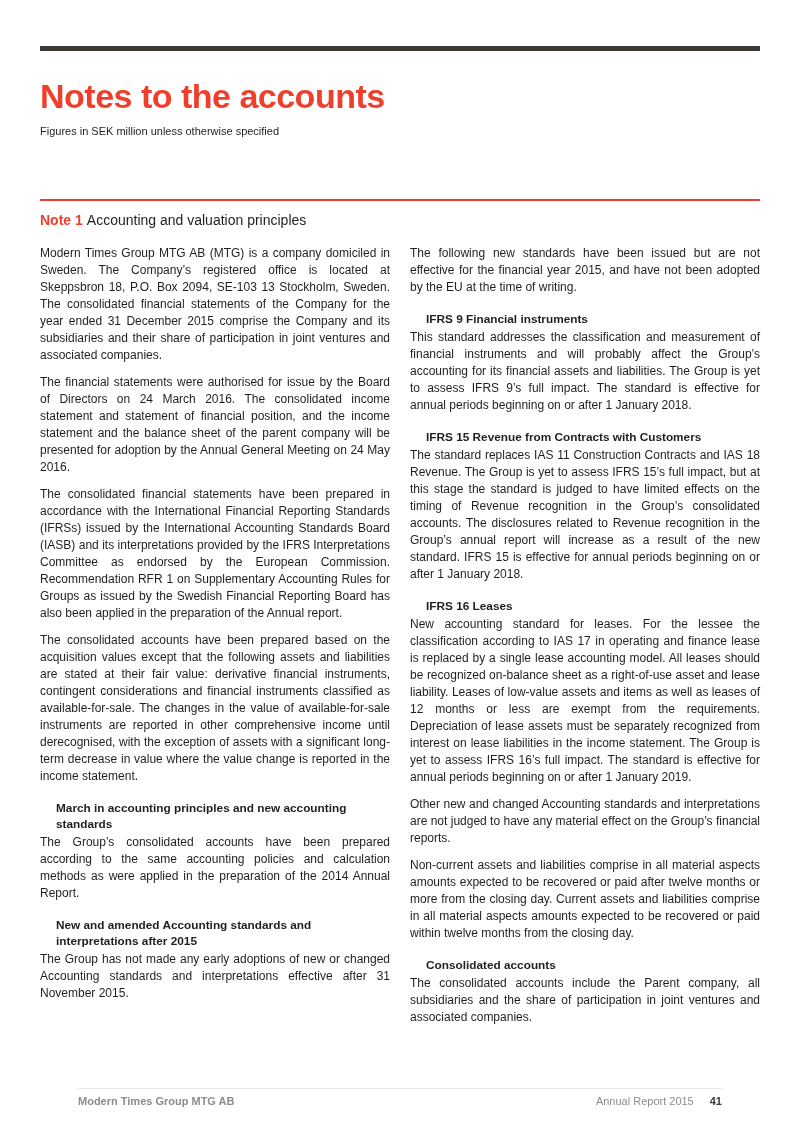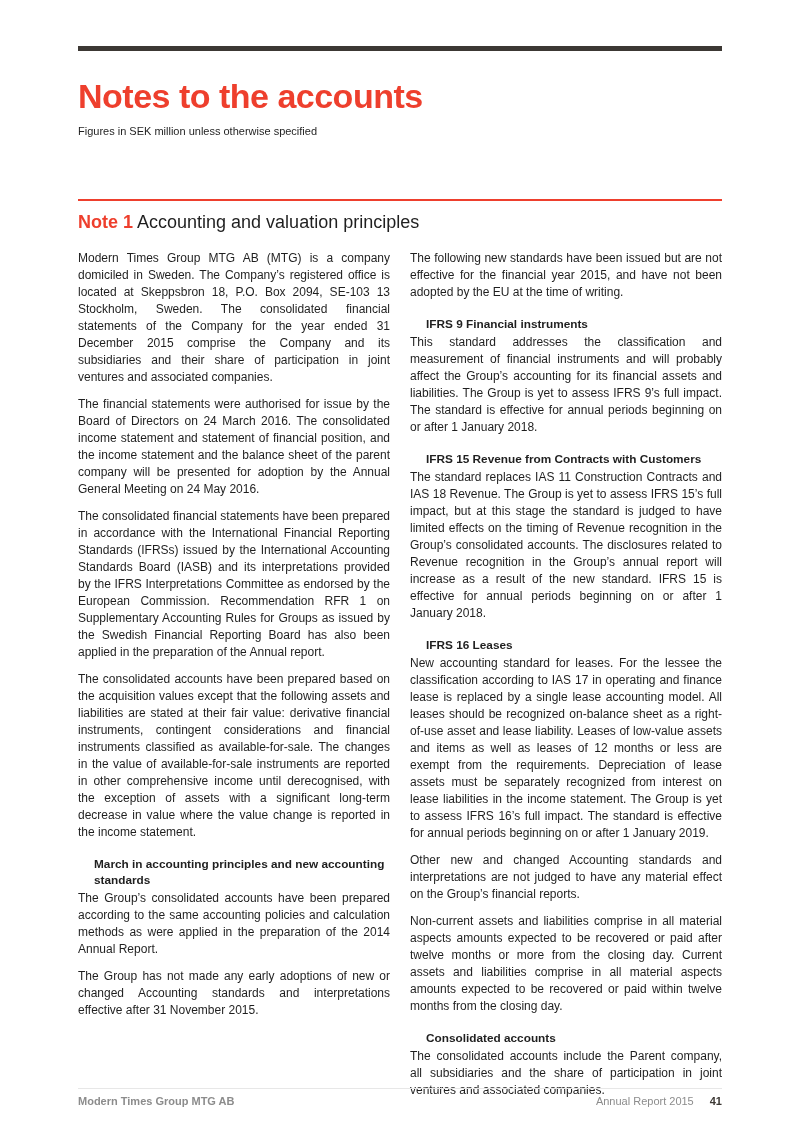--- a/index.html
+++ b/index.html
@@ -6,21 +6,21 @@
   .page {
     position: relative;
     width: 800px;
     height: 1131px;
     background: #ffffff;
     font-family: "Liberation Sans", "DejaVu Sans", sans-serif;
     color: #1f1f1f;
     overflow: hidden;
     box-sizing: border-box;
   }
-  .content { padding: 0 78px; }
+  .content { padding: 0 40px; }
 
   .top-rule {
     margin-top: 46px;
     height: 5px;
     background: var(--bar, #3c3834);
   }
 
   .doc-title {
     margin: 28px 0 0 0;
     font-size: 34px;
@@ -32,21 +32,21 @@
   .doc-subtitle {
     margin: 10px 0 0 0;
     font-size: 11px;
     color: #1f1f1f;
   }
 
   .note-header { margin-top: 62px; }
   .note-rule { height: 2px; background: var(--accent, #ee3f2d); }
   .note-heading {
     margin: 11px 0 0 0;
-    font-size: 18px;
+    font-size: 14px;
     font-weight: normal;
     color: #1f1f1f;
   }
   .note-label { font-weight: bold; color: var(--accent, #ee3f2d); }
   .note-title { margin-left: 4px; }
 
   .columns {
     display: flex;
     gap: 20px;
     margin-top: 17px;
@@ -102,20 +102,21 @@
     </div>
 
     <div class="columns">
       <div class="col">
         <p>Modern Times Group MTG AB (MTG) is a company domiciled in Sweden. The Company’s registered office is located at Skeppsbron 18, P.O. Box 2094, SE-103 13 Stockholm, Sweden. The consolidated financial statements of the Company for the year ended 31 December 2015 comprise the Company and its subsidiaries and their share of participation in joint ventures and associated companies.</p>
         <p>The financial statements were authorised for issue by the Board of Directors on 24 March 2016. The consolidated income statement and statement of financial position, and the income statement and the balance sheet of the parent company will be presented for adoption by the Annual General Meeting on 24 May 2016.</p>
         <p>The consolidated financial statements have been prepared in accordance with the International Financial Reporting Standards (IFRSs) issued by the International Accounting Standards Board (IASB) and its interpretations provided by the IFRS Interpretations Committee as endorsed by the European Commission. Recommendation RFR 1 on Supplementary Accounting Rules for Groups as issued by the Swedish Financial Reporting Board has also been applied in the preparation of the Annual report.</p>
         <p>The consolidated accounts have been prepared based on the acquisition values except that the following assets and liabilities are stated at their fair value: derivative financial instruments, contingent considerations and financial instruments classified as available-for-sale. The changes in the value of available-for-sale instruments are reported in other comprehensive income until derecognised, with the exception of assets with a significant long-term decrease in value where the value change is reported in the income statement.</p>
         <h3>March in accounting principles and new accounting standards</h3>
         <p>The Group’s consolidated accounts have been prepared according to the same accounting policies and calculation methods as were applied in the preparation of the 2014 Annual Report.</p>
+        <h3>New and amended Accounting standards and interpretations after 2015</h3>
         <p>The Group has not made any early adoptions of new or changed Accounting standards and interpretations effective after 31 November 2015.</p>
       </div>
       <div class="col">
         <p>The following new standards have been issued but are not effective for the financial year 2015, and have not been adopted by the EU at the time of writing.</p>
         <h3>IFRS 9 Financial instruments</h3>
         <p>This standard addresses the classification and measurement of financial instruments and will probably affect the Group’s accounting for its financial assets and liabilities. The Group is yet to assess IFRS 9’s full impact. The standard is effective for annual periods beginning on or after 1 January 2018.</p>
         <h3>IFRS 15 Revenue from Contracts with Customers</h3>
         <p>The standard replaces IAS 11 Construction Contracts and IAS 18 Revenue. The Group is yet to assess IFRS 15’s full impact, but at this stage the standard is judged to have limited effects on the timing of Revenue recognition in the Group’s consolidated accounts. The disclosures related to Revenue recognition in the Group’s annual report will increase as a result of the new standard. IFRS 15 is effective for annual periods beginning on or after 1 January 2018.</p>
         <h3>IFRS 16 Leases</h3>
         <p>New accounting standard for leases. For the lessee the classification according to IAS 17 in operating and finance lease is replaced by a single lease accounting model. All leases should be recognized on-balance sheet as a right-of-use asset and lease liability. Leases of low-value assets and items as well as leases of 12 months or less are exempt from the requirements. Depreciation of lease assets must be separately recognized from interest on lease liabilities in the income statement. The Group is yet to assess IFRS 16’s full impact. The standard is effective for annual periods beginning on or after 1 January 2019.</p>

